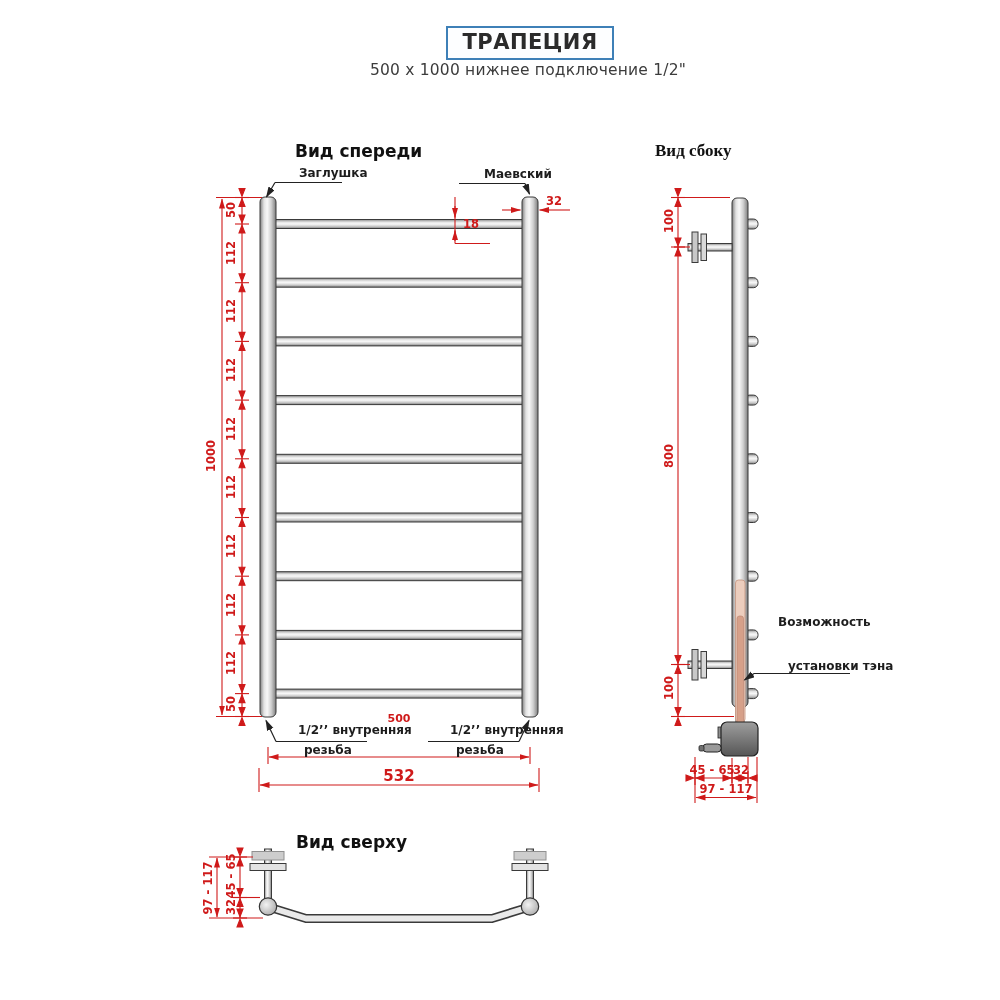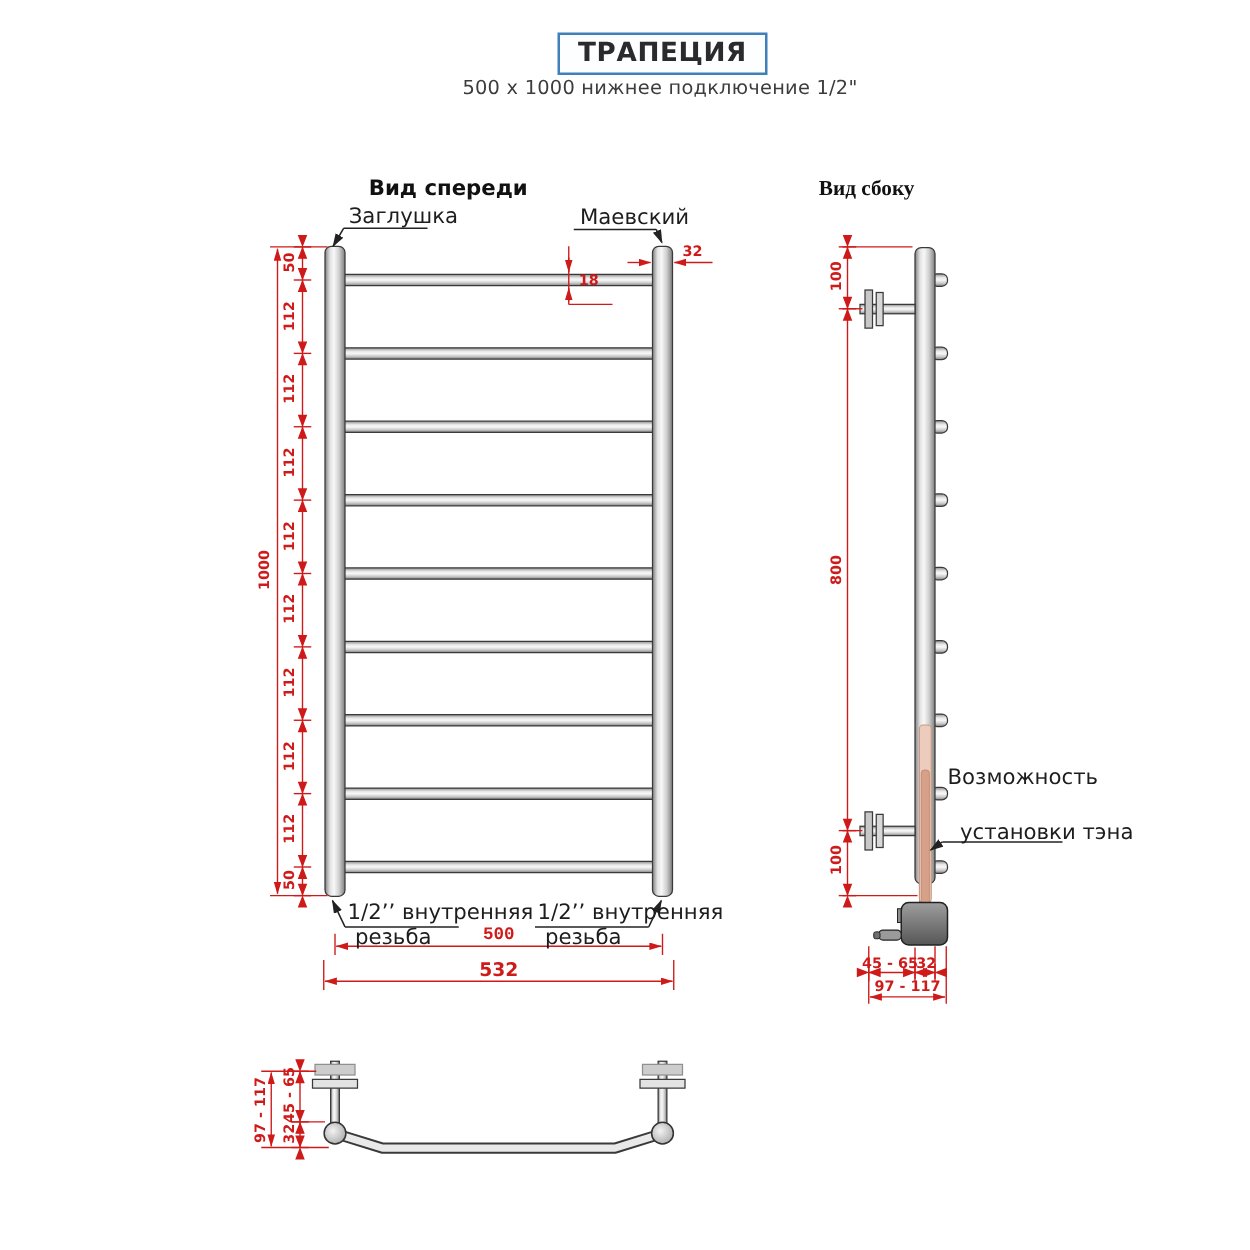--- a/index.html
+++ b/index.html
@@ -1,21 +1,21 @@
 <!DOCTYPE html>
 <html><head>
 <meta charset="utf-8">
 <style>
   html,body{margin:0;padding:0;background:#fff;}
   .stage{position:relative;width:1000px;height:1000px;background:#fff;overflow:hidden;
          font-family:"DejaVu Sans","Liberation Sans",sans-serif;}
   .dim{position:absolute;color:#cf1a1a;font-weight:bold;font-size:11.5px;line-height:12px;height:12px;
        text-align:center;white-space:nowrap;}
   .rot{transform:rotate(-90deg);}
-  .lbl{position:absolute;color:#1d1d1d;font-weight:normal;font-size:17px;line-height:13px;white-space:nowrap;}
+  .lbl{position:absolute;color:#1d1d1d;font-weight:bold;font-size:12px;line-height:13px;white-space:nowrap;margin-left:20px;}
   .vtitle{position:absolute;color:#111;font-weight:bold;font-size:17px;white-space:nowrap;}
   .hdr{position:absolute;left:28px;top:0;width:1000px;display:flex;justify-content:center;}
   .brand{background:linear-gradient(180deg,#5fadde 0%,#3a8cce 45%,#1765af 60%,#1b6cb4 100%);
          color:#fff;font-size:21px;font-weight:bold;padding:3px 11px 5px;border:1px solid #0f4f97;
          letter-spacing:.5px;}
   .model{background:#fdfeff;color:#2b2b2b;font-size:21px;font-weight:bold;padding:2px 14px 4px;
          border:2px solid #3e80b7;margin-left:4px;letter-spacing:.5px;}
   .subtitle{position:absolute;left:28px;top:61px;width:1000px;text-align:center;color:#3c3c3c;
             font-size:15.5px;letter-spacing:.2px;}
   svg{position:absolute;left:0;top:0;}
@@ -228,30 +228,31 @@
   <div class="dim rot" style="left:201px;top:540px;width:60px;">112</div>
   <div class="dim rot" style="left:201px;top:599px;width:60px;">112</div>
   <div class="dim rot" style="left:201px;top:657px;width:60px;">112</div>
   <div class="dim rot" style="left:201px;top:698px;width:60px;">50</div>
   <div class="dim rot" style="left:181px;top:450px;width:60px;">1000</div>
 
   <div class="lbl" style="left:278px;top:724px;">1/2’’ внутренняя</div>
   <div class="lbl" style="left:284px;top:744px;">резьба</div>
   <div class="lbl" style="left:430px;top:724px;">1/2’’ внутренняя</div>
   <div class="lbl" style="left:436px;top:744px;">резьба</div>
-  <div class="dim" style="left:369px;top:742px;width:60px;font-size:14px;font-family:Liberation Mono, monospace;">500</div>
+  <div class="dim" style="left:369px;top:713px;width:60px;font-size:11px;">500</div>
   <div class="dim" style="left:369px;top:770px;width:60px;font-size:15px;">532</div>
 
   <div class="vtitle" style="left:655px;top:141px;width:160px;font-family:Liberation Serif, serif;">Вид сбоку</div>
   <div class="dim rot" style="left:639px;top:215px;width:60px;">100</div>
   <div class="dim rot" style="left:639px;top:450px;width:60px;">800</div>
   <div class="dim rot" style="left:639px;top:682px;width:60px;">100</div>
   <div class="lbl" style="left:758px;top:616px;">Возможность</div>
   <div class="lbl" style="left:768px;top:660px;">установки тэна</div>
   <div class="dim" style="left:683px;top:764px;width:58px;">45 - 65</div>
   <div class="dim" style="left:727px;top:764px;width:28px;">32</div>
   <div class="dim" style="left:691px;top:783px;width:70px;">97 - 117</div>
 
+  <div class="vtitle" style="left:296px;top:832px;width:200px;">Вид сверху</div>
   <div class="dim rot" style="left:178px;top:882px;width:60px;">97 - 117</div>
   <div class="dim rot" style="left:202px;top:870px;width:58px;">45 - 65</div>
   <div class="dim rot" style="left:217px;top:901px;width:28px;">32</div>
 
 </div>
 
 </body></html>

